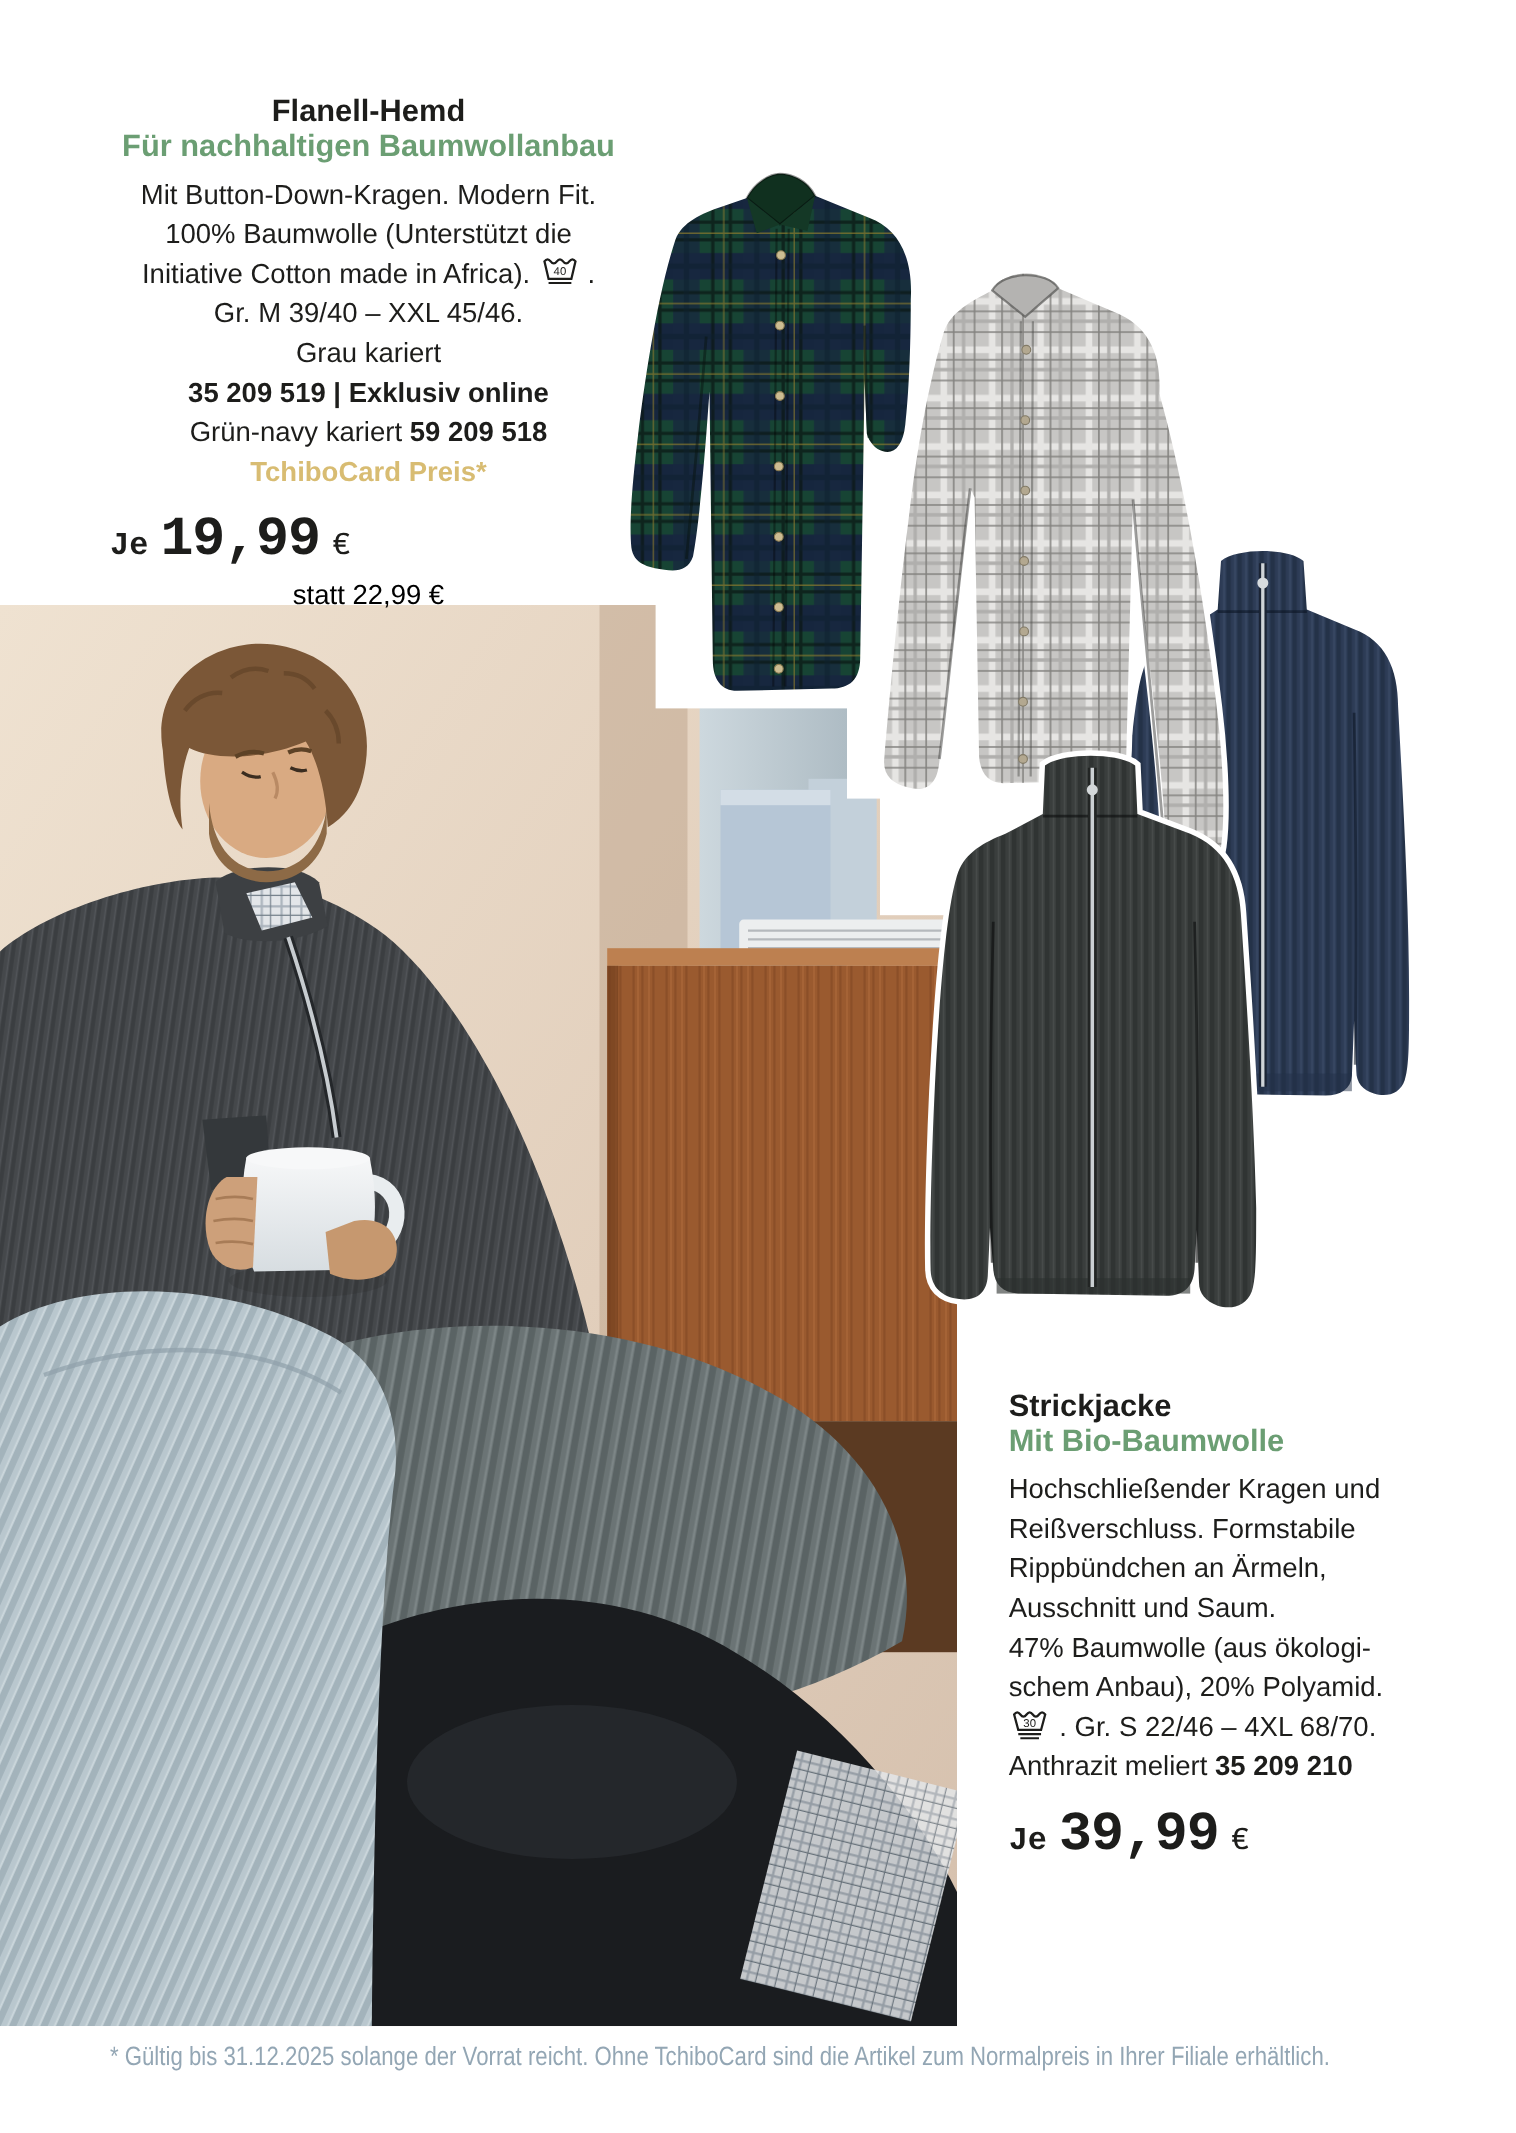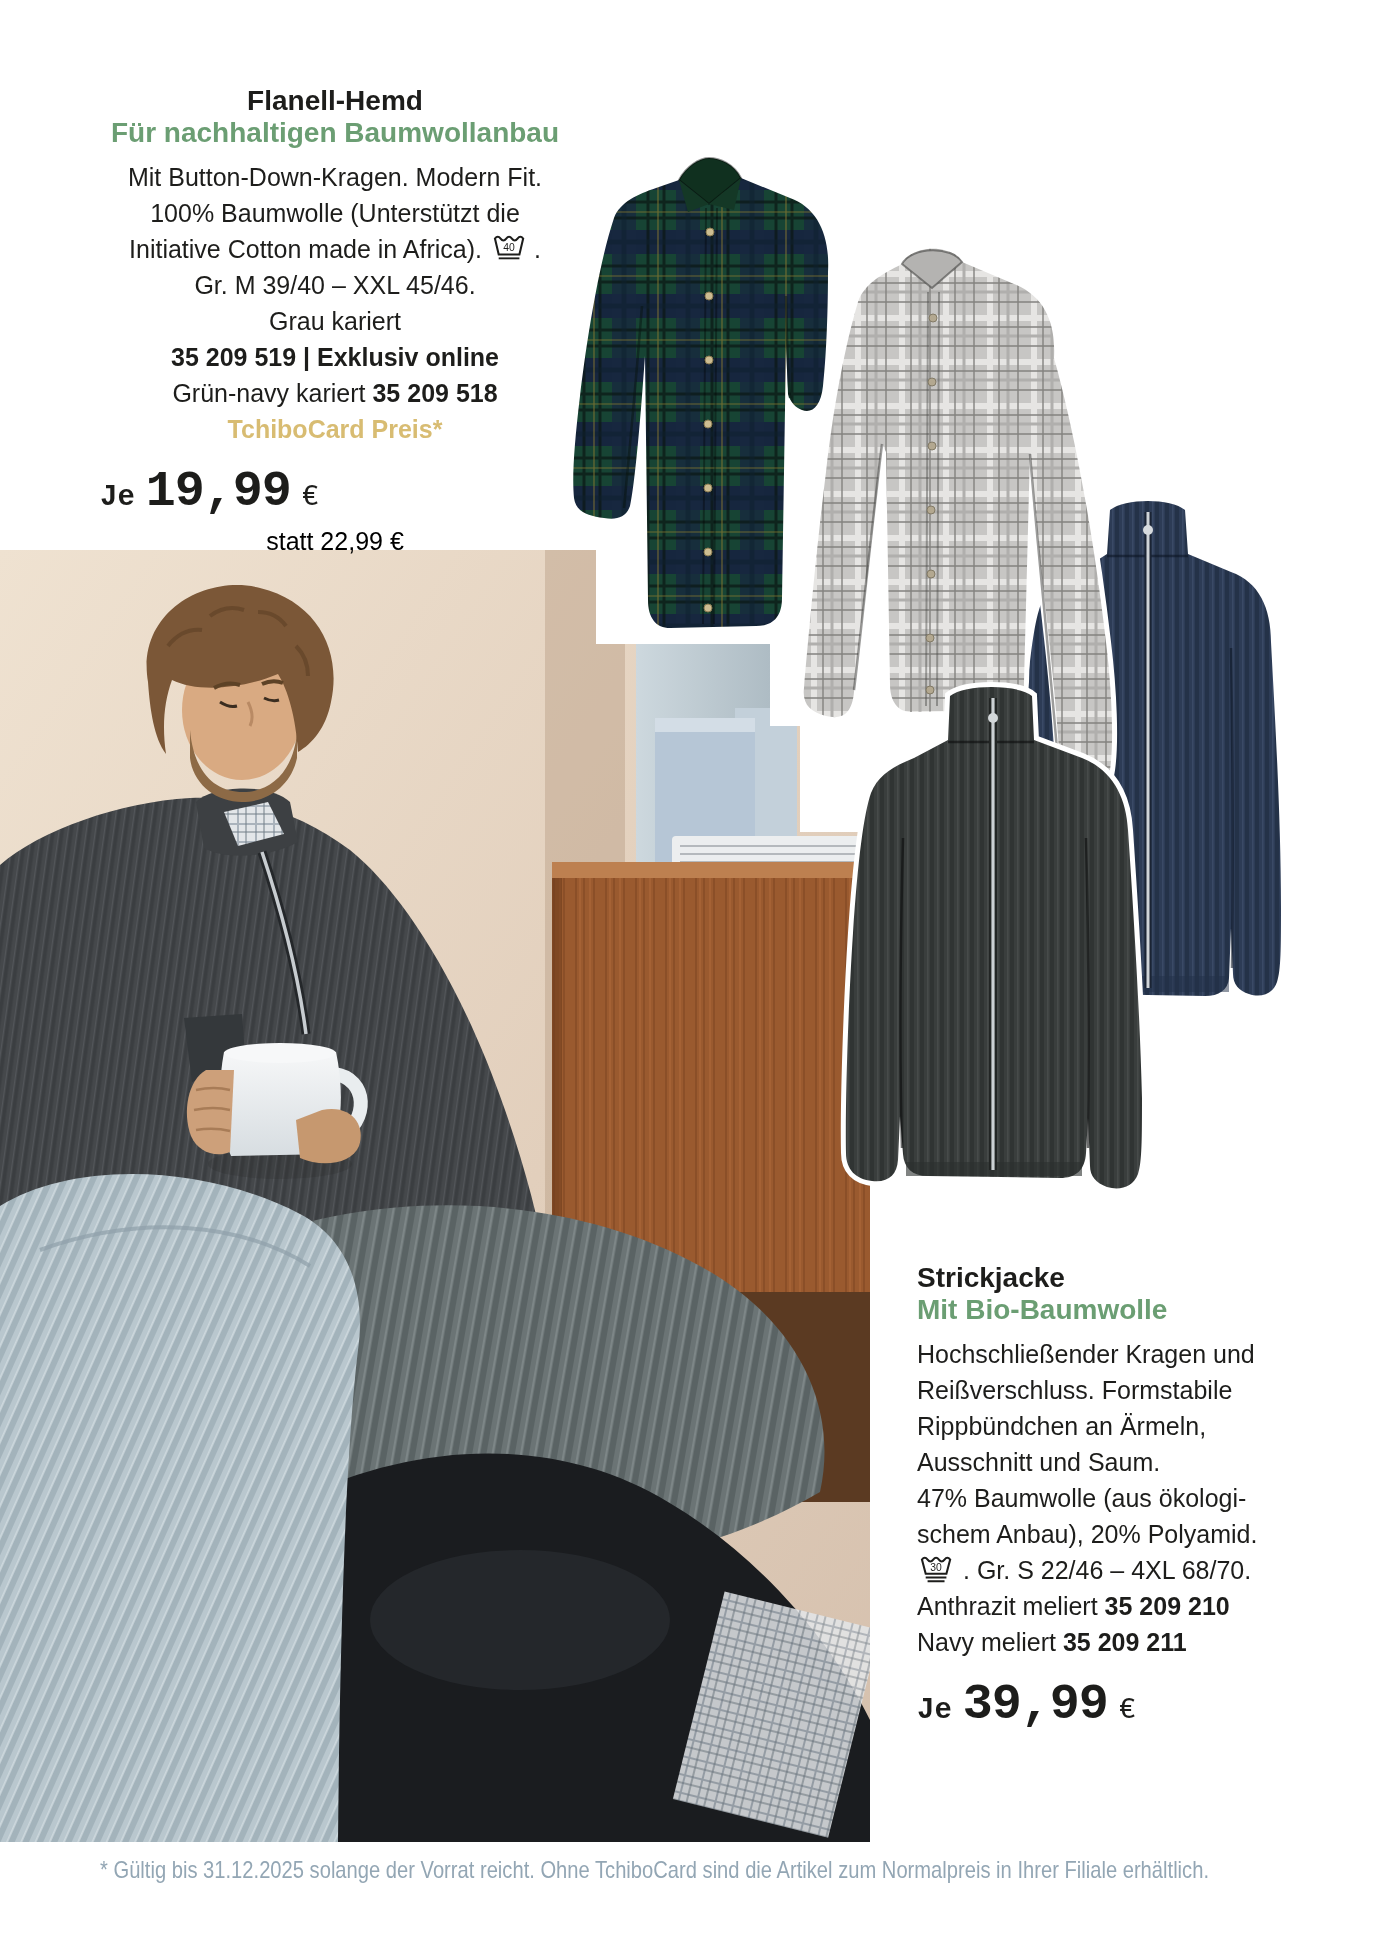--- a/index.html
+++ b/index.html
@@ -242,21 +242,21 @@
           <path d="M4,7 Q7,3 10,7 T16,7 T22,7 T28,7 T34,7 L30,24 L8,24 Z" fill="none" stroke="#1d1d1b" stroke-width="2.2"></path>
           <text x="19" y="20" text-anchor="middle" font-size="11" font-family="Liberation Sans, sans-serif" fill="#1d1d1b">40</text>
           <path d="M8,28 H30" stroke="#1d1d1b" stroke-width="2"></path>
         </svg><span>.</span>
     </p>
     <p class="line">Gr. M 39/40 – XXL 45/46.</p>
     <p class="line">Grau kariert</p>
     <p class="line b">35 209 519 | Exklusiv online</p>
     <p class="line">
       <span>Grün-navy kariert</span>
-      <span class="b">35 209 518</span>
+      <span class="b">59 209 518</span>
     </p>
     <p class="line b gold">TchiboCard Preis*</p>
     <div class="price-row">
       <span class="je">Je</span>
       <span class="bigprice">19,99</span>
       <span class="cur">€</span>
     </div>
     <p class="old">statt 22,99 €</p>
   </section>
 
@@ -273,24 +273,20 @@
       <svg class="care lead" viewBox="0 0 40 34">
           <path d="M4,7 Q7,3 10,7 T16,7 T22,7 T28,7 T34,7 L30,22 L8,22 Z" fill="none" stroke="#1d1d1b" stroke-width="2.2"></path>
           <text x="19" y="19" text-anchor="middle" font-size="11" font-family="Liberation Sans, sans-serif" fill="#1d1d1b">30</text>
           <path d="M8,26 H30 M10,30 H28" stroke="#1d1d1b" stroke-width="2"></path>
         </svg><span>. Gr. S 22/46 – 4XL 68/70.</span>
     </p>
     <p class="line">
       <span>Anthrazit meliert</span>
       <span class="b">35 209 210</span>
     </p>
-    <p class="line">
-      <span>Navy meliert</span>
-      <span class="b">35 209 211</span>
-    </p>
     <div class="price-row">
       <span class="je">Je</span>
       <span class="bigprice">39,99</span>
       <span class="cur">€</span>
     </div>
   </section>
 
   <div class="footnote">
     <span class="inner">* Gültig bis 31.12.2025 solange der Vorrat reicht. Ohne TchiboCard sind die Artikel zum Normalpreis in Ihrer Filiale erhältlich.</span>
   </div>

